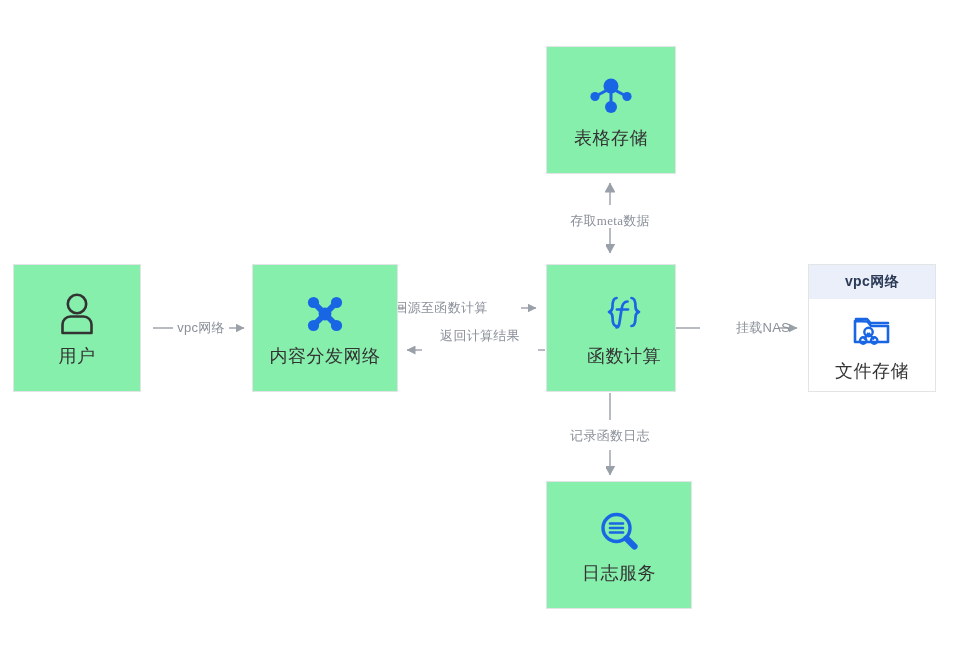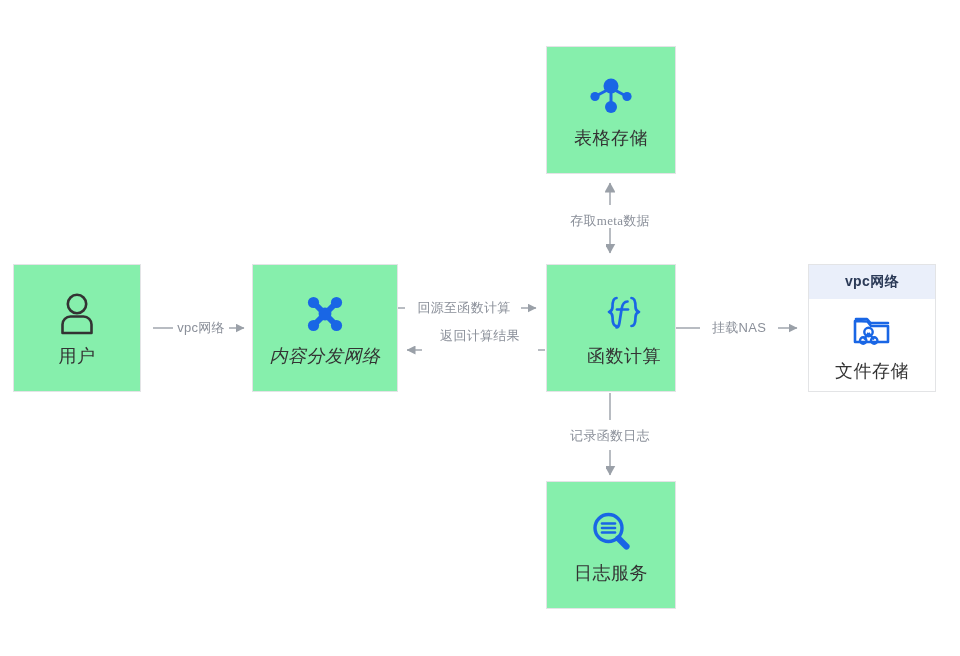--- a/index.html
+++ b/index.html
@@ -154,41 +154,41 @@
     </g>
 
     <g>
       <line x1="676" y1="328" x2="700" y2="328" stroke="#9aa0a8" stroke-width="1.4"></line>
       <line x1="778" y1="328" x2="797" y2="328" stroke="#9aa0a8" stroke-width="1.4" marker-end="url(#ah-r)"></line>
     </g>
   </svg>
 
   <div class="edge-label h" style="left:201px; top:328px;">vpc网络</div>
 
-  <div class="edge-label h" style="left:464px; top:308px;">回源至函数计算</div>
+  <div class="edge-label h" style="left:441px; top:308px;">回源至函数计算</div>
 
   <div class="edge-label h" style="left:480px; top:336px;">返回计算结果</div>
 
   <div class="edge-label v" style="left:610px; top:221px;">存取meta数据</div>
 
   <div class="edge-label v" style="left:610px; top:436px;text-align:center;">记录函数日志</div>
 
-  <div class="edge-label h" style="left:739px; top:328px;">挂载NAS</div>
+  <div class="edge-label h" style="left:763px; top:328px;">挂载NAS</div>
 
   <div class="node" style="left:13px; top:264px; width:128px; height:128px;">
     <div class="icon-wrap">
       <svg width="40" height="44" viewBox="0 0 40 44">
         <circle cx="20" cy="12" r="9.2" fill="none" stroke="#333333" stroke-width="2.6"></circle>
         <path d="M5.5,41 L5.5,32.5 A8,8 0 0 1 13.5,24.5 L26.5,24.5 A8,8 0 0 1 34.5,32.5 L34.5,41 Z" fill="none" stroke="#333333" stroke-width="2.6" stroke-linejoin="round"></path>
       </svg>
     </div>
     <div class="node-label">用户</div>
   </div>
 
-  <div class="node" style="left:252px; top:264px; width:146px; height:128px;font-style:italic;">
+  <div class="node" style="left:252px; top:264px; width:146px; height:128px;">
     <div class="icon-wrap">
       <svg width="44" height="44" viewBox="0 0 44 44">
         <line x1="11" y1="11" x2="33" y2="33" stroke="#1966e5" stroke-width="6" stroke-linecap="round"></line>
         <line x1="33" y1="11" x2="11" y2="33" stroke="#1966e5" stroke-width="6" stroke-linecap="round"></line>
         <circle cx="10.5" cy="10.5" r="5.6" fill="#1966e5"></circle>
         <circle cx="33.5" cy="10.5" r="5.6" fill="#1966e5"></circle>
         <circle cx="10.5" cy="33.5" r="5.6" fill="#1966e5"></circle>
         <circle cx="33.5" cy="33.5" r="5.6" fill="#1966e5"></circle>
         <circle cx="22" cy="22" r="6.4" fill="#1966e5"></circle>
       </svg>
@@ -216,21 +216,21 @@
         <line x1="23" y1="13" x2="38" y2="21" stroke="#1966e5" stroke-width="3"></line>
         <circle cx="23" cy="11" r="7.5" fill="#1966e5"></circle>
         <circle cx="7" cy="21.5" r="4.6" fill="#1966e5"></circle>
         <circle cx="39" cy="21.5" r="4.6" fill="#1966e5"></circle>
         <circle cx="23" cy="32" r="6" fill="#1966e5"></circle>
       </svg>
     </div>
     <div class="node-label">表格存储</div>
   </div>
 
-  <div class="node" style="left:546px; top:481px; width:130px; height:128px;">
+  <div class="node" style="left:546px; top:481px; width:146px; height:128px;">
     <div class="icon-wrap">
       <svg width="46" height="46" viewBox="0 0 46 46">
         <circle cx="20.5" cy="20" r="13.5" fill="none" stroke="#1966e5" stroke-width="3.4"></circle>
         <path d="M30.5,30.5 L38.5,38.5" stroke="#1966e5" stroke-width="6.2" stroke-linecap="round"></path>
         <line x1="14" y1="15.5" x2="27" y2="15.5" stroke="#1966e5" stroke-width="2.6" stroke-linecap="round"></line>
         <line x1="14" y1="20" x2="27" y2="20" stroke="#1966e5" stroke-width="2.6" stroke-linecap="round"></line>
         <line x1="14" y1="24.5" x2="27" y2="24.5" stroke="#1966e5" stroke-width="2.6" stroke-linecap="round"></line>
       </svg>
     </div>
     <div class="node-label">日志服务</div>

